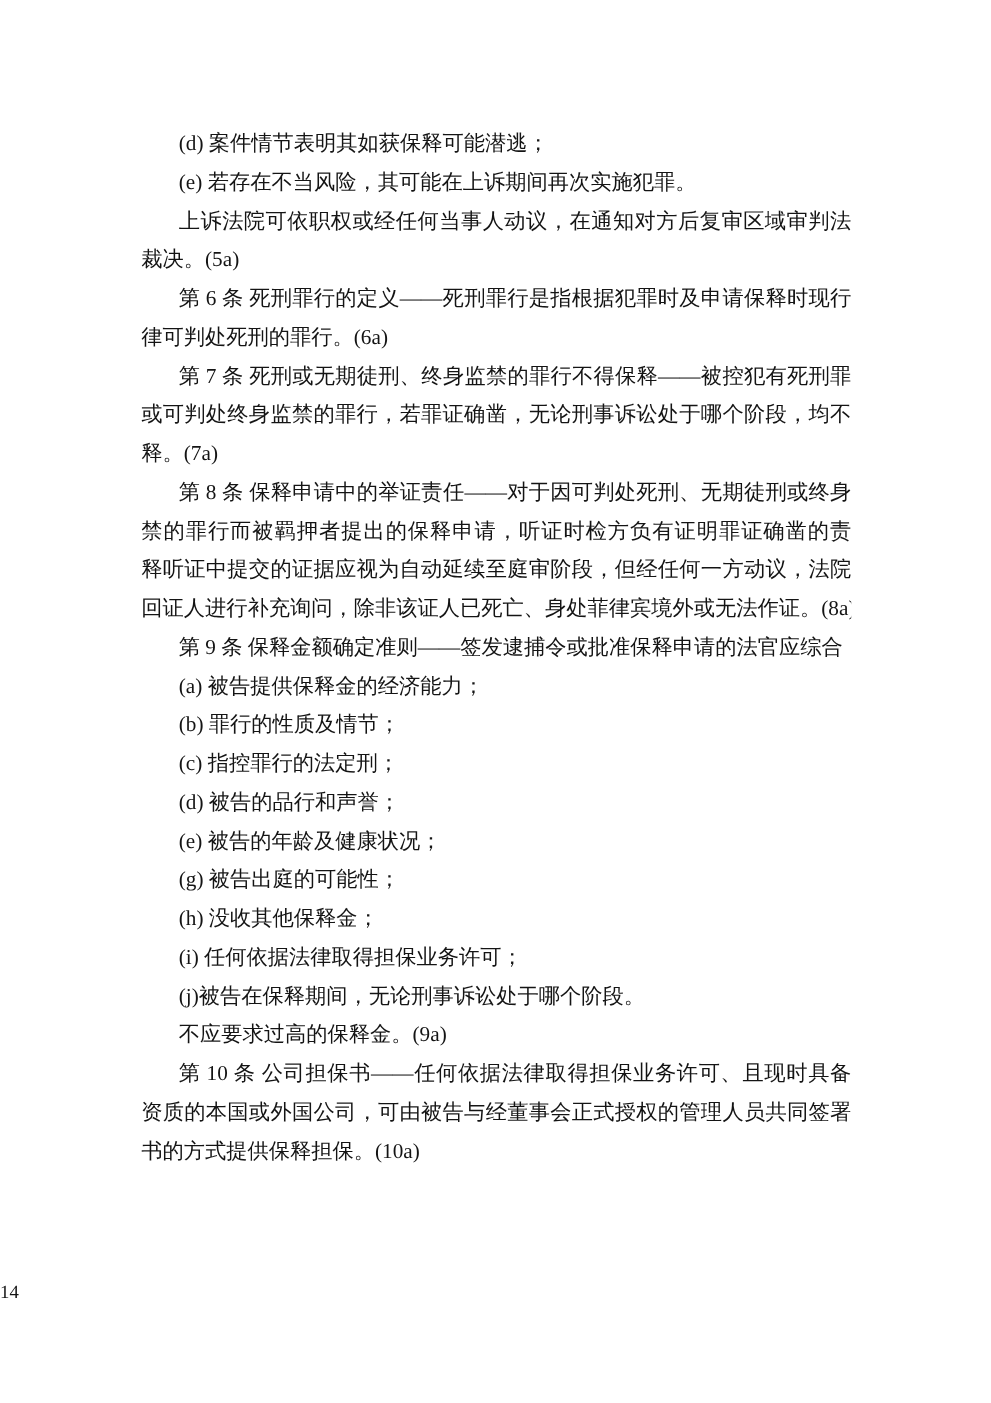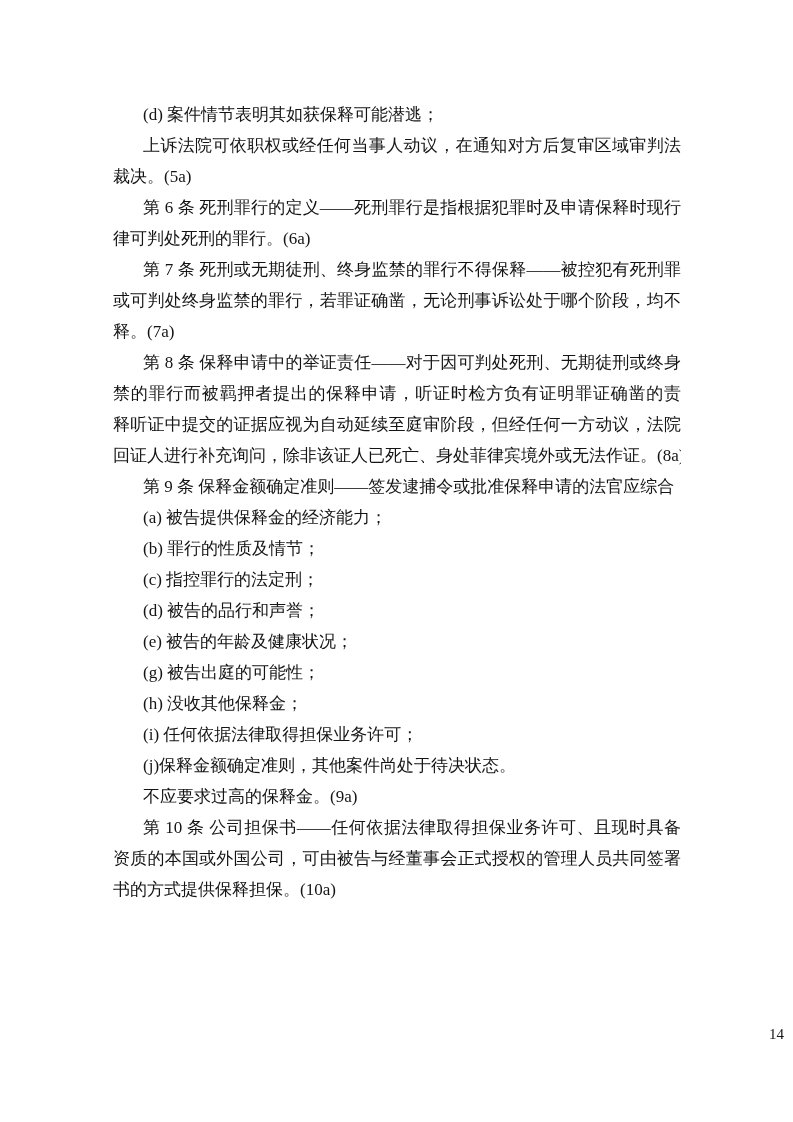--- a/index.html
+++ b/index.html
@@ -44,51 +44,52 @@
     text-align-last:justify;
   }
   .line b{
     font-weight:normal;
   }
   .page-number{
     position:absolute;
     left:0;
     top:1024px;
     width:100%;
-    text-align:right;
+    text-align:left;
     font-size:15px;
     line-height:20px;
   }
 </style>
 </head>
 <body>
 
 <div class="page">
   <div class="content" id="doc-content">
       <p class="line indent"><span>(d) 案件情节表明其如获保释可能潜逃；</span></p>
+      <p class="line indent"><span>(e) 若存在不当风险，其可能在上诉期间再次实施犯罪。</span></p>
       <p class="line indent fill"><span>上诉法院可依职权或经任何当事人动议，在通知对方后复审区域审判法院的</span></p>
       <p class="line"><span>裁决。(5a)</span></p>
       <p class="line indent fill"><b>第 6 条</b><span> 死刑罪行的定义——死刑罪行是指根据犯罪时及申请保释时现行法</span></p>
       <p class="line"><span>律可判处死刑的罪行。(6a)</span></p>
       <p class="line indent fill"><b>第 7 条</b><span> 死刑或无期徒刑、终身监禁的罪行不得保释——被控犯有死刑罪行</span></p>
       <p class="line fill"><span>或可判处终身监禁的罪行，若罪证确凿，无论刑事诉讼处于哪个阶段，均不得保</span></p>
       <p class="line"><span>释。(7a)</span></p>
       <p class="line indent fill"><b>第 8 条</b><span> 保释申请中的举证责任——对于因可判处死刑、无期徒刑或终身监</span></p>
       <p class="line fill"><span>禁的罪行而被羁押者提出的保释申请，听证时检方负有证明罪证确凿的责任。保</span></p>
       <p class="line fill"><span>释听证中提交的证据应视为自动延续至庭审阶段，但经任何一方动议，法院可召</span></p>
       <p class="line"><span>回证人进行补充询问，除非该证人已死亡、身处菲律宾境外或无法作证。(8a)</span></p>
       <p class="line indent"><b>第 9 条</b><span> 保释金额确定准则——签发逮捕令或批准保释申请的法官应综合</span></p>
       <p class="line indent"><span>(a) 被告提供保释金的经济能力；</span></p>
       <p class="line indent"><span>(b) 罪行的性质及情节；</span></p>
       <p class="line indent"><span>(c) 指控罪行的法定刑；</span></p>
       <p class="line indent"><span>(d) 被告的品行和声誉；</span></p>
       <p class="line indent"><span>(e) 被告的年龄及健康状况；</span></p>
       <p class="line indent"><span>(g) 被告出庭的可能性；</span></p>
       <p class="line indent"><span>(h) 没收其他保释金；</span></p>
       <p class="line indent"><span>(i) 任何依据法律取得担保业务许可；</span></p>
-      <p class="line indent"><span>(j)保释金额确定准则，其他案件尚处于待决状态。</span></p>
+      <p class="line indent"><span>(j)被告在保释期间，无论刑事诉讼处于哪个阶段。</span></p>
       <p class="line indent"><span>不应要求过高的保释金。(9a)</span></p>
       <p class="line indent fill"><b>第 10 条</b><span> 公司担保书——任何依据法律取得担保业务许可、且现时具备运营</span></p>
       <p class="line fill"><span>资质的本国或外国公司，可由被告与经董事会正式授权的管理人员共同签署保证</span></p>
       <p class="line"><span>书的方式提供保释担保。(10a)</span></p>
     </div>
   <div class="page-number">14</div>
 </div>
 
 </body></html>

